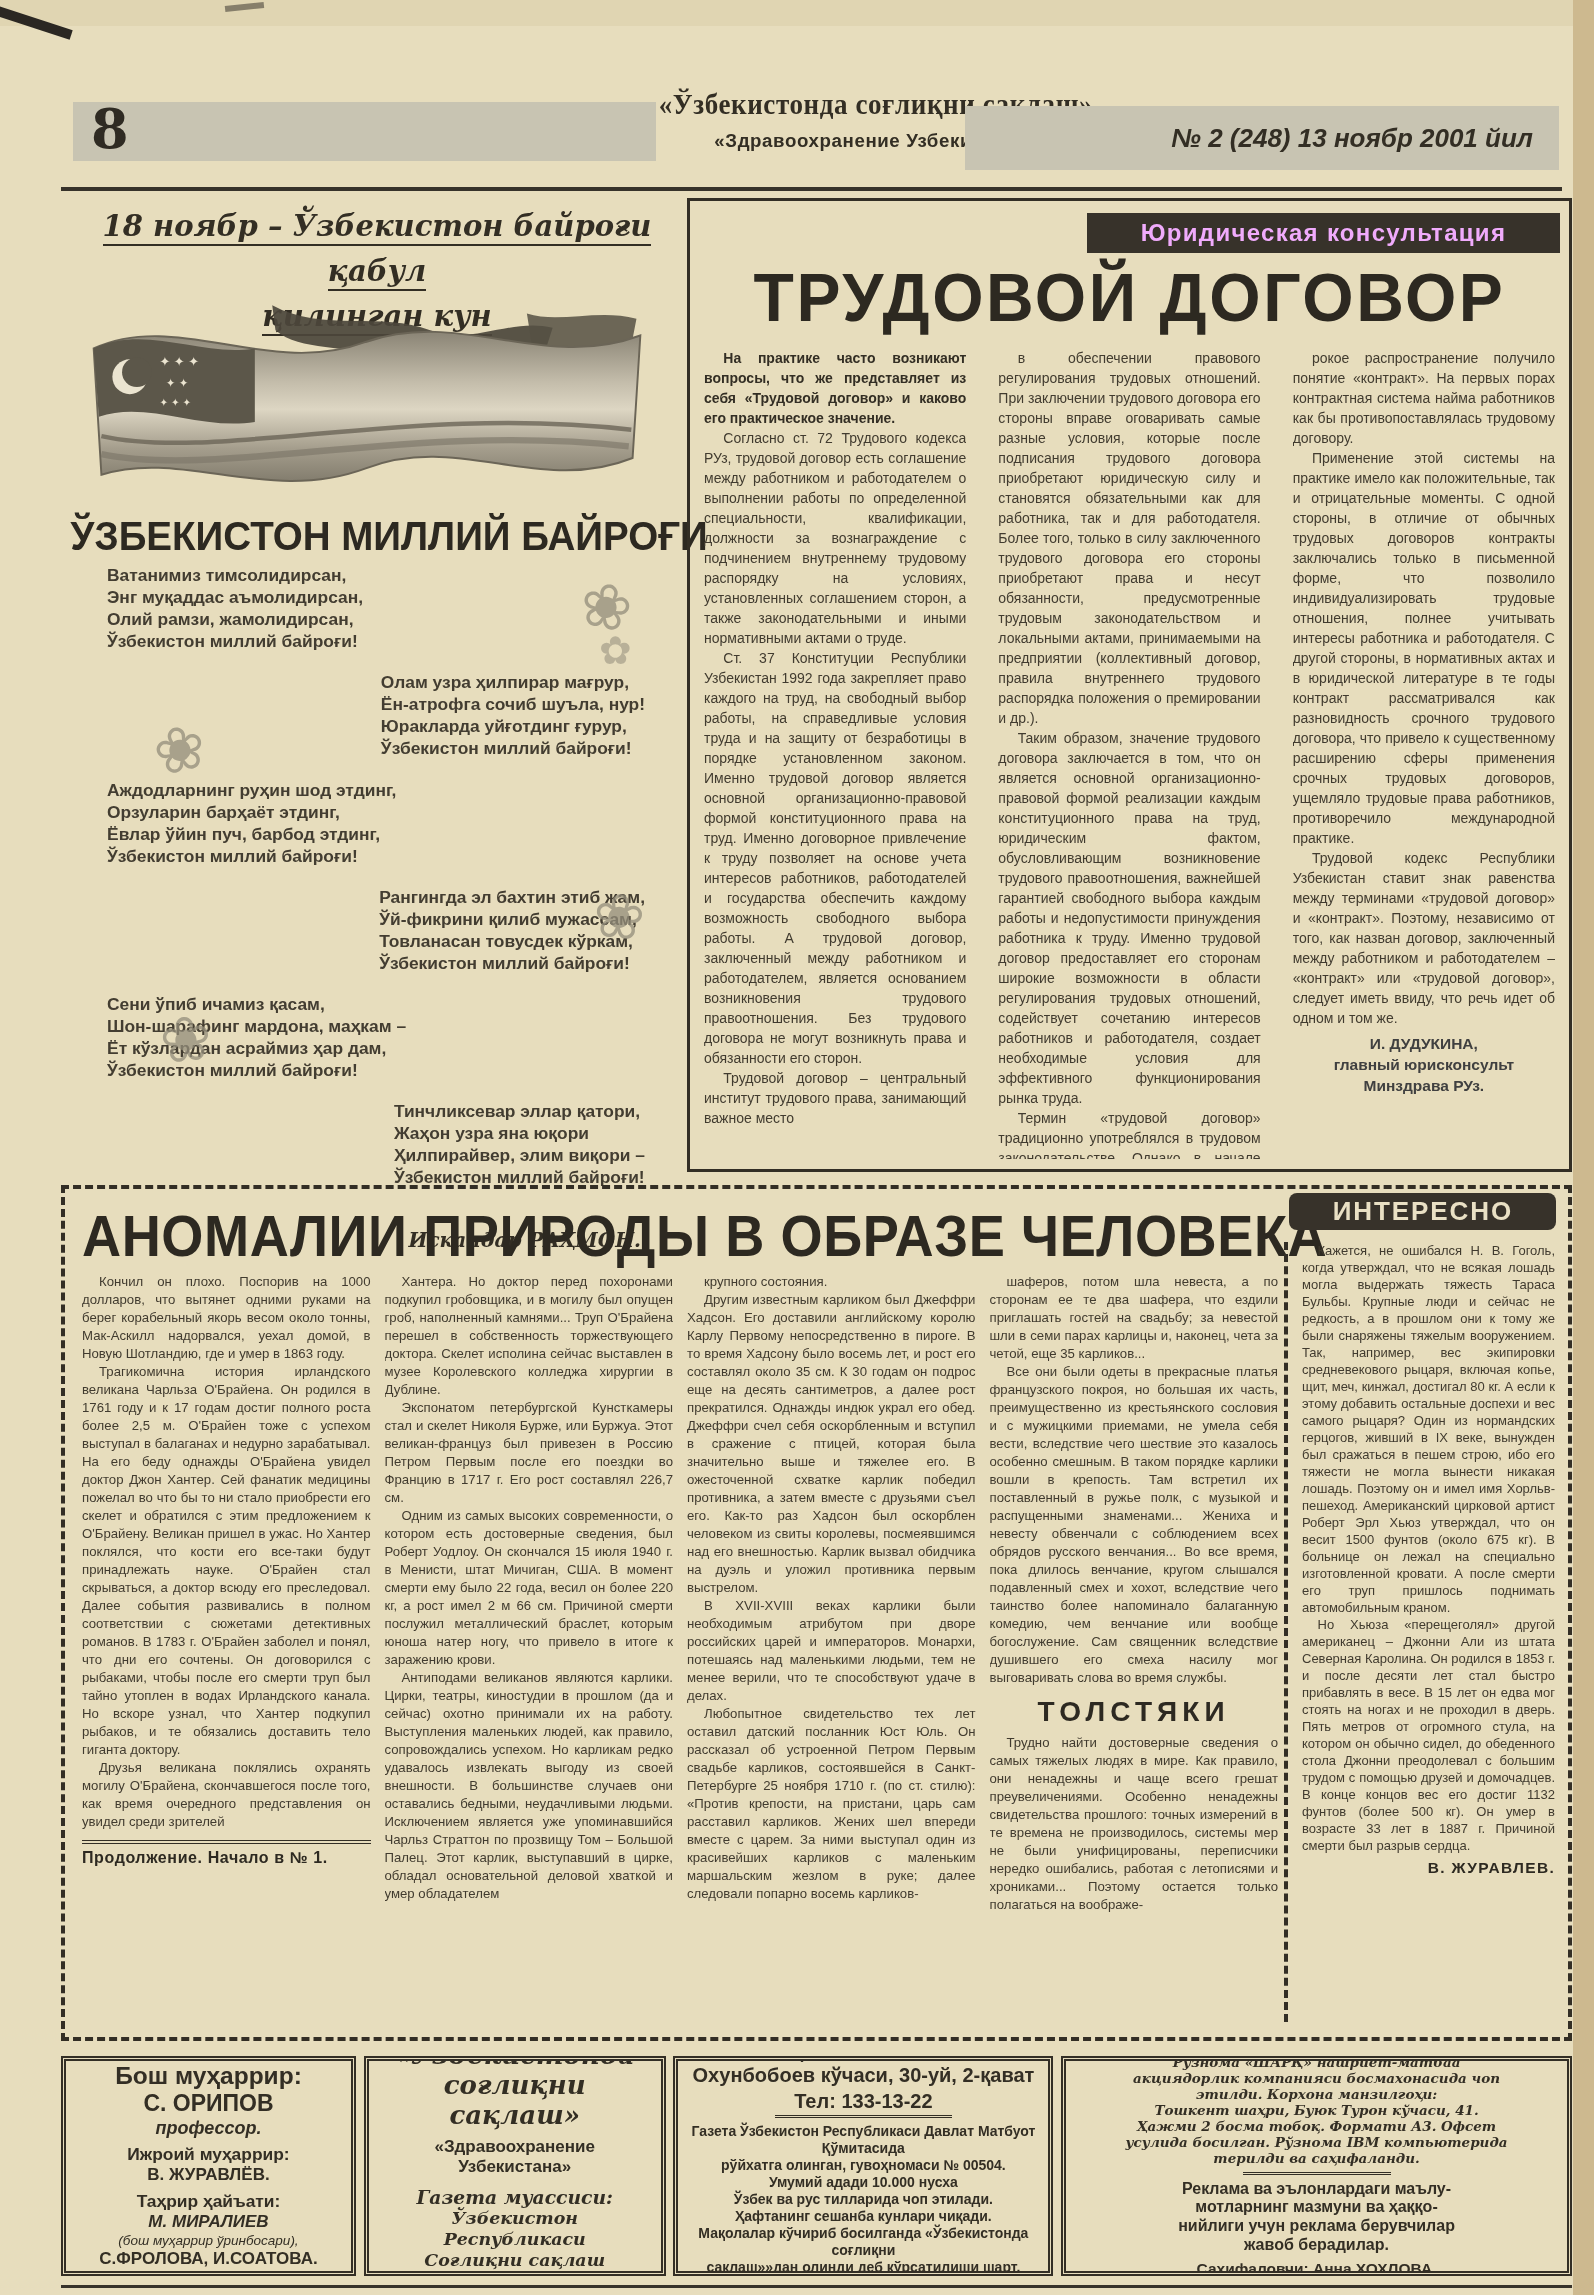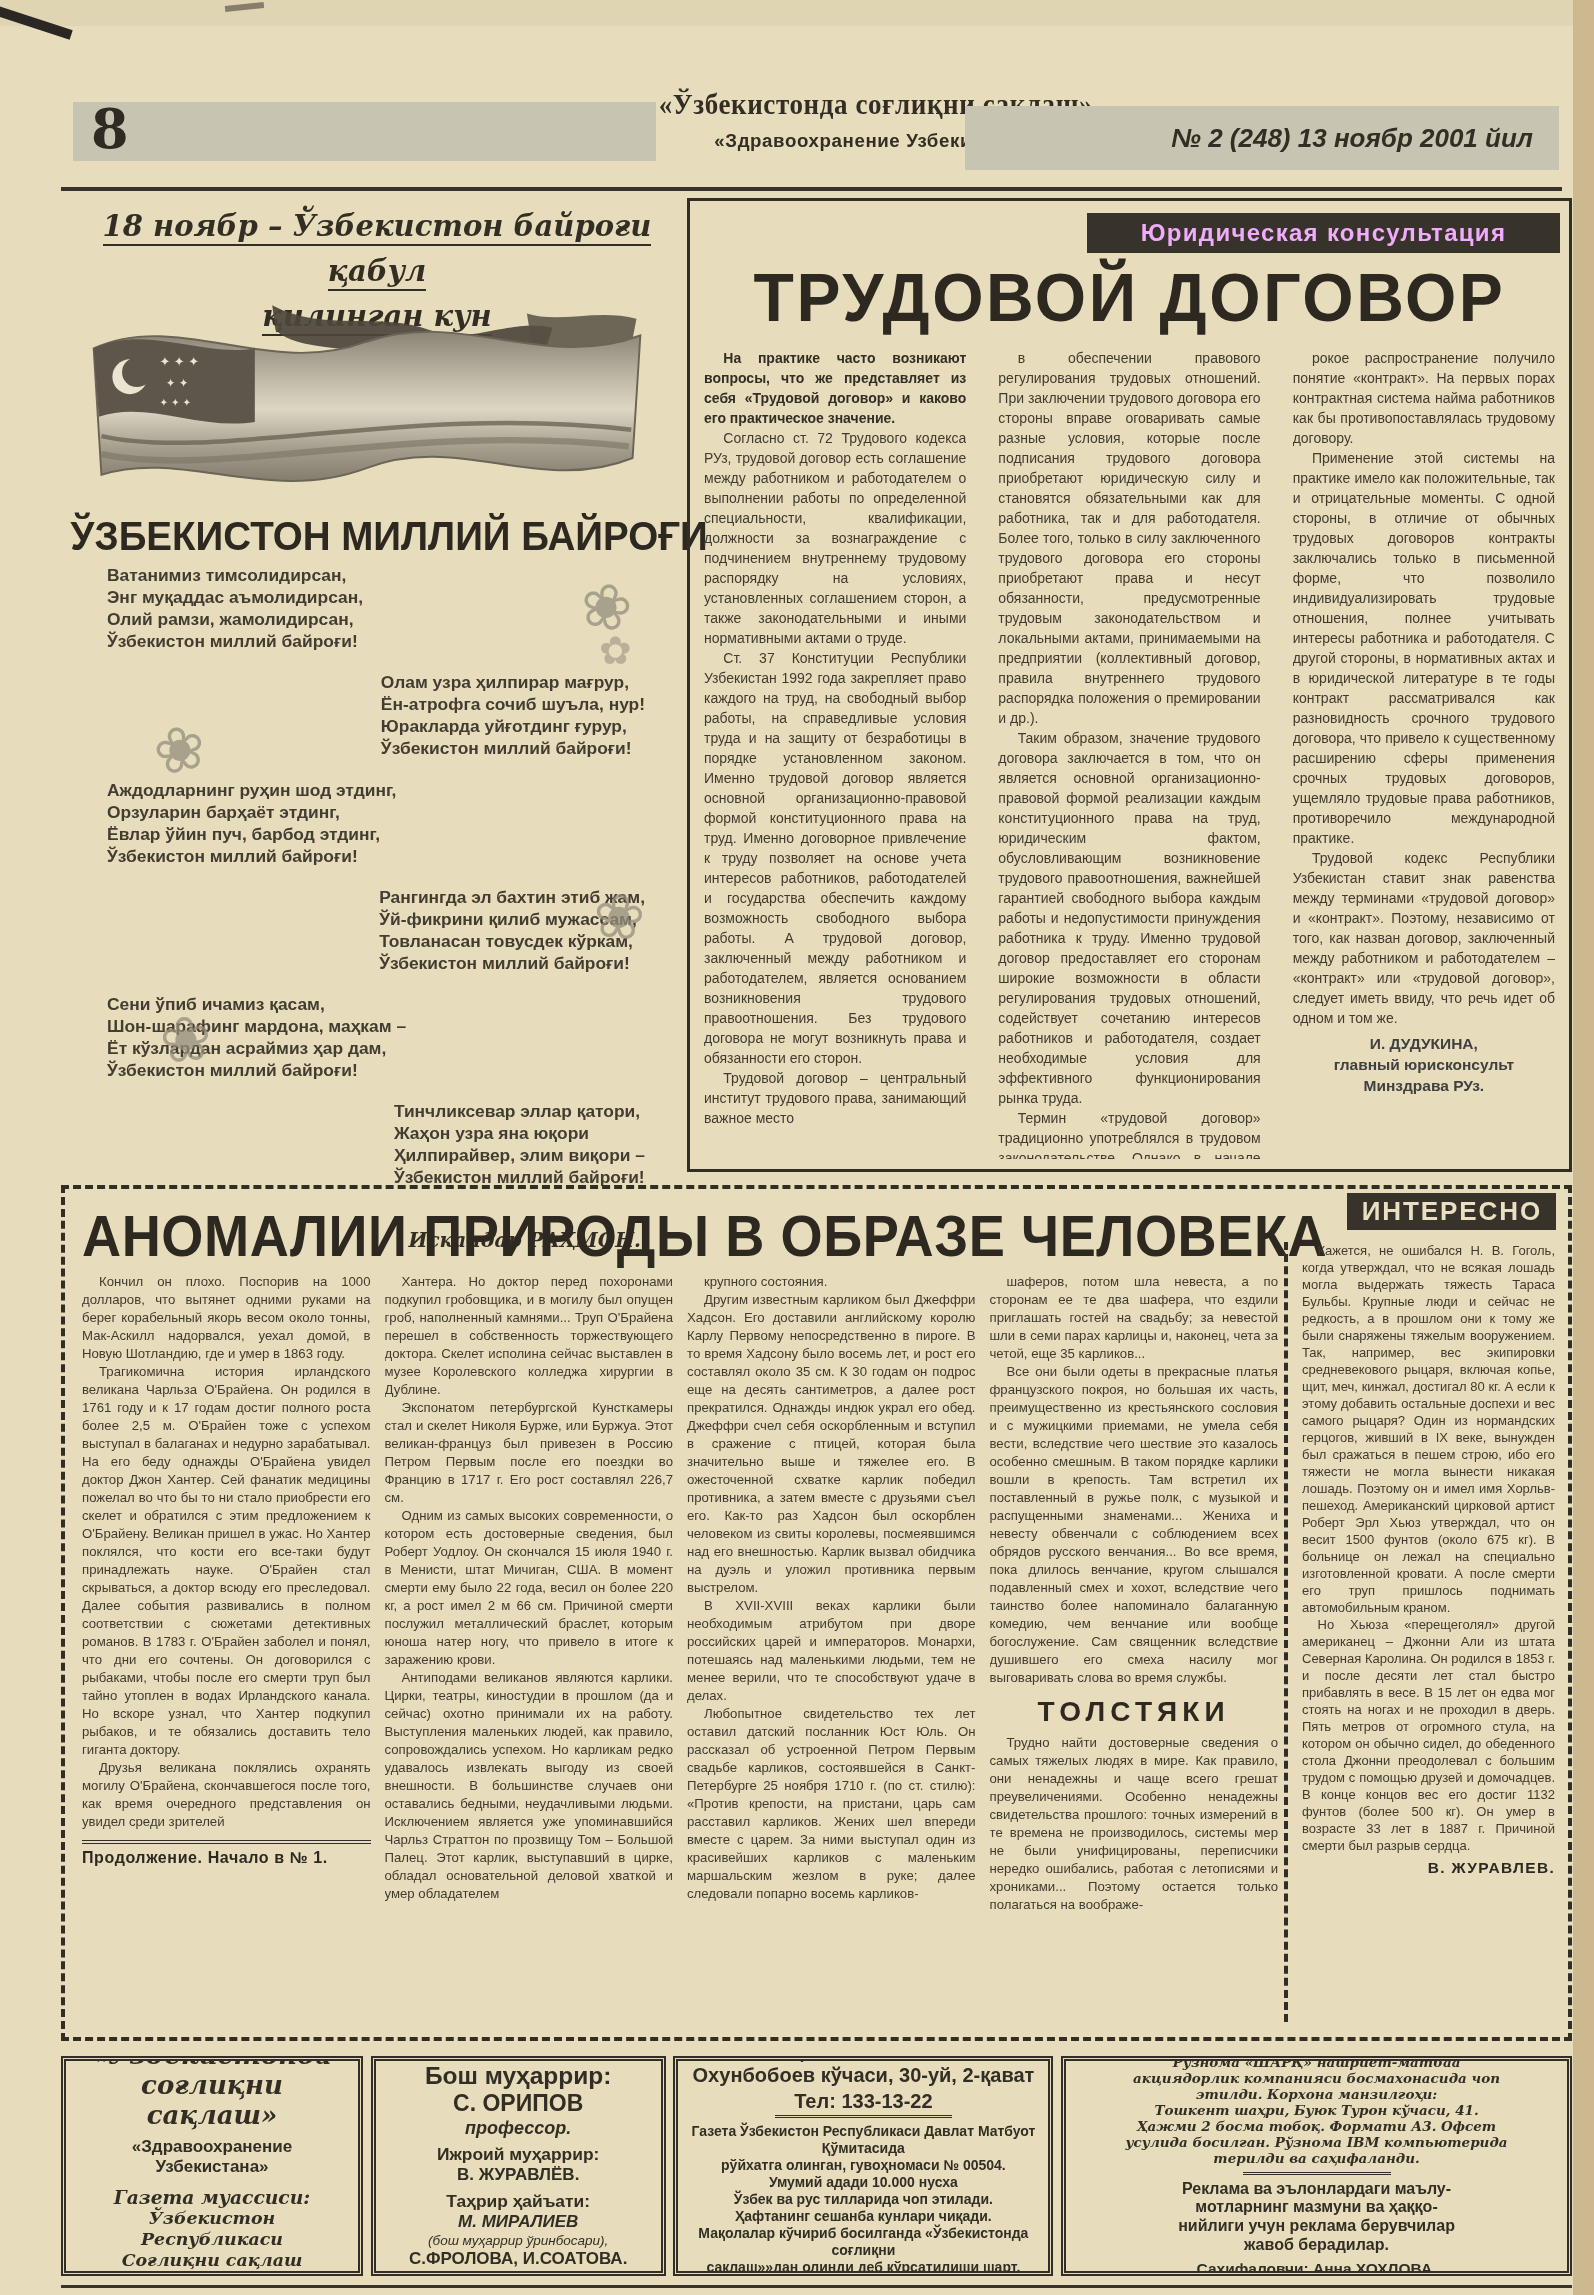--- a/index.html
+++ b/index.html
@@ -52,22 +52,22 @@
   .legal-cols{position:absolute;top:147px;left:14px;right:14px;bottom:10.3px;display:flex;gap:32px;overflow:hidden;}
   .legal-col{flex:1;overflow:hidden;}
   .legal-col p{margin:0;font-size:14px;line-height:20px;text-align:justify;text-indent:19.3px;color:#413b2f;}
   .legal-lead{font-weight:bold;color:#332e24 !important;}
   .legal-sig{margin-top:6.4px;text-align:center;font-weight:bold;font-size:15.5px;line-height:20.6px;color:#404040;}
 
   
   .anom-box{position:absolute;left:61px;top:1185px;width:1511px;height:856px;border:4.5px dashed #332e25;box-sizing:border-box;}
   .anom-title{position:absolute;top:14px;left:17px;width:1211px;text-align:center;white-space:nowrap;
     font-weight:bold;font-size:57px;letter-spacing:0.6px;color:#2d2921;transform:scaleX(.95);transform-origin:left center;}
-  .badge{position:absolute;top:3.9px;right:11.6px;width:209px;height:37px;background:#37322a;color:#e9e0c4;
-    display:flex;align-items:center;justify-content:center;font-weight:bold;font-size:26px;letter-spacing:1.9px;}
+  .badge{position:absolute;top:3.9px;right:11.6px;width:267px;height:37px;background:#37322a;color:#e9e0c4;
+    display:flex;align-items:center;justify-content:center;font-weight:bold;font-size:26px;letter-spacing:1.9px;border-radius:8px;}
   .anom-cols{position:absolute;top:84px;left:17px;width:1196px;bottom:14px;display:flex;gap:14px;overflow:hidden;}
   .anom-col{flex:1;overflow:hidden;}
   .anom-col p{margin:0;font-size:13.2px;line-height:18px;text-align:justify;text-indent:17px;color:#413b2f;}
   .anom-note-rule{margin-top:9px;border-top:1.3px solid #332e25;border-bottom:1.3px solid #332e25;height:1.9px;}
   .anom-note{margin-top:5.2px;font-weight:bold;font-size:16px;letter-spacing:0.6px;color:#2d2921;}
   .anom-subhead{text-align:center;font-weight:bold;font-size:28px;letter-spacing:5.2px;color:#2d2921;margin:9px 0 6.4px 0;}
   .anom-sidebar{position:absolute;top:53px;right:13px;bottom:15.5px;width:271px;
     border-left:4.5px dashed #332e25;padding-left:14px;box-sizing:border-box;overflow:hidden;}
   .anom-sidebar p{margin:0;font-size:13px;line-height:17px;text-align:justify;text-indent:15.5px;color:#413b2f;}
   .sidebar-author{margin-top:5.2px;text-align:right;font-weight:bold;font-size:15.5px;letter-spacing:1.3px;color:#2d2921;}
@@ -242,43 +242,43 @@
       </div>
     </div>
 
     <div class="anom-sidebar">
       <span><p>Кажется, не ошибался Н. В. Гоголь, когда утверждал, что не всякая лошадь могла выдержать тяжесть Тараса Бульбы. Крупные люди и сейчас не редкость, а в прошлом они к тому же были снаряжены тяжелым вооружением. Так, например, вес экипировки средневекового рыцаря, включая копье, щит, меч, кинжал, достигал 80 кг. А если к этому добавить остальные доспехи и вес самого рыцаря? Один из нормандских герцогов, живший в IX веке, вынужден был сражаться в пешем строю, ибо его тяжести не могла вынести никакая лошадь. Поэтому он и имел имя Хорльв-пешеход. Американский цирковой артист Роберт Эрл Хьюз утверждал, что он весит 1500 фунтов (около 675 кг). В больнице он лежал на специально изготовленной кровати. А после смерти его труп пришлось поднимать автомобильным краном.</p><p>Но Хьюза «перещеголял» другой американец – Джонни Али из штата Северная Каролина. Он родился в 1853 г. и после десяти лет стал быстро прибавлять в весе. В 15 лет он едва мог стоять на ногах и не проходил в дверь. Пять метров от огромного стула, на котором он обычно сидел, до обеденного стола Джонни преодолевал с большим трудом с помощью друзей и домочадцев. В конце концов вес его достиг 1132 фунтов (более 500 кг). Он умер в возрасте 33 лет в 1887 г. Причиной смерти был разрыв сердца.</p></span>
       <div class="sidebar-author">В. ЖУРАВЛЕВ.</div>
     </div>
   </div>
 
   <div class="footer">
+    <div class="fbox fbox2">
+      <div class="b2-t1">Бош муҳаррир:</div>
+      <div class="b2-t2">С. ОРИПОВ</div>
+      <div class="b2-t3">профессор.</div>
+      <div class="b2-l">Ижроий муҳаррир:</div>
+      <div class="b2-m">В. ЖУРАВЛЁВ.</div>
+      <div class="b2-l">Таҳрир ҳайъати:</div>
+      <div class="b2-m" style="font-style:italic">М. МИРАЛИЕВ</div>
+      <div class="b2-i">(бош муҳаррир ўринбосари),</div>
+      <div class="b2-m">С.ФРОЛОВА, И.СОАТОВА.</div>
+    </div>
+
     <div class="fbox fbox1">
       <div class="f-fancy">«Ўзбекистонда</div>
       <div class="f-fancy">соғлиқни сақлаш»</div>
       <div class="f-ru">«Здравоохранение</div>
       <div class="f-ru" style="margin-top:0">Узбекистана»</div>
       <div class="f-founder-label">Газета муассиси:</div>
       <span>
           <div class="f-founder">Ўзбекистон Республикаси</div>
           <div class="f-founder">Соғлиқни сақлаш</div>
           <div class="f-founder">вазирлиги</div>
         </span>
-    </div>
-
-    <div class="fbox fbox2">
-      <div class="b2-t1">Бош муҳаррир:</div>
-      <div class="b2-t2">С. ОРИПОВ</div>
-      <div class="b2-t3">профессор.</div>
-      <div class="b2-l">Ижроий муҳаррир:</div>
-      <div class="b2-m">В. ЖУРАВЛЁВ.</div>
-      <div class="b2-l">Таҳрир ҳайъати:</div>
-      <div class="b2-m" style="font-style:italic">М. МИРАЛИЕВ</div>
-      <div class="b2-i">(бош муҳаррир ўринбосари),</div>
-      <div class="b2-m">С.ФРОЛОВА, И.СОАТОВА.</div>
     </div>
 
     <div class="fbox fbox3">
       <div class="b3-big">Манзилгоҳимиз:  700060, Тошкент,</div>
       <div class="b3-big">Охунбобоев кўчаси, 30-уй, 2-қават</div>
       <div class="b3-tel">Тел: 133-13-22</div>
       <div class="b3-small">
           <div>Газета Ўзбекистон Республикаси Давлат Матбуот Қўмитасида</div>
           <div>рўйхатга олинган, гувоҳномаси  № 00504.</div>
           <div>Умумий адади  10.000  нусха</div>

